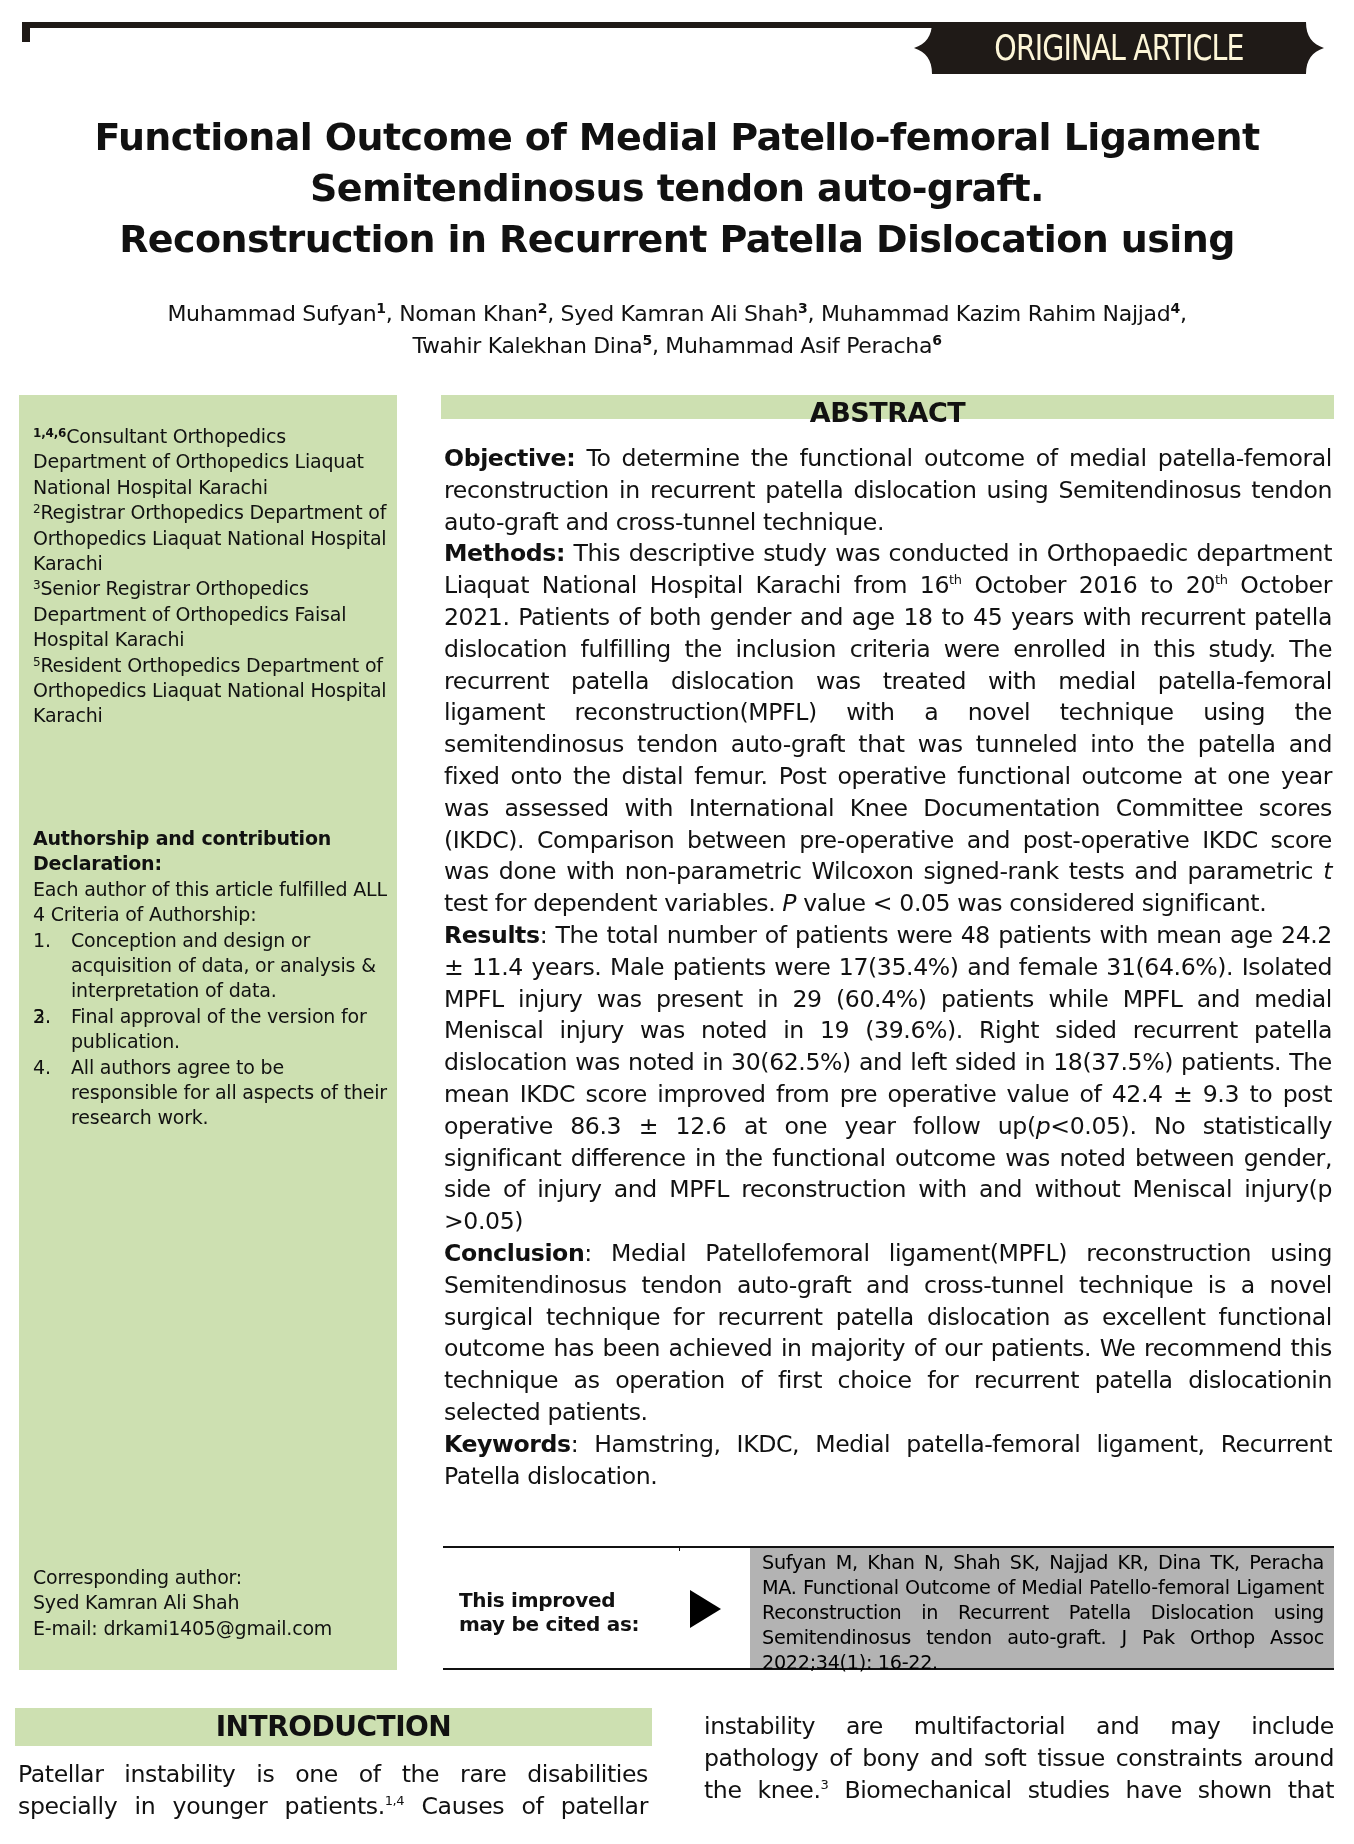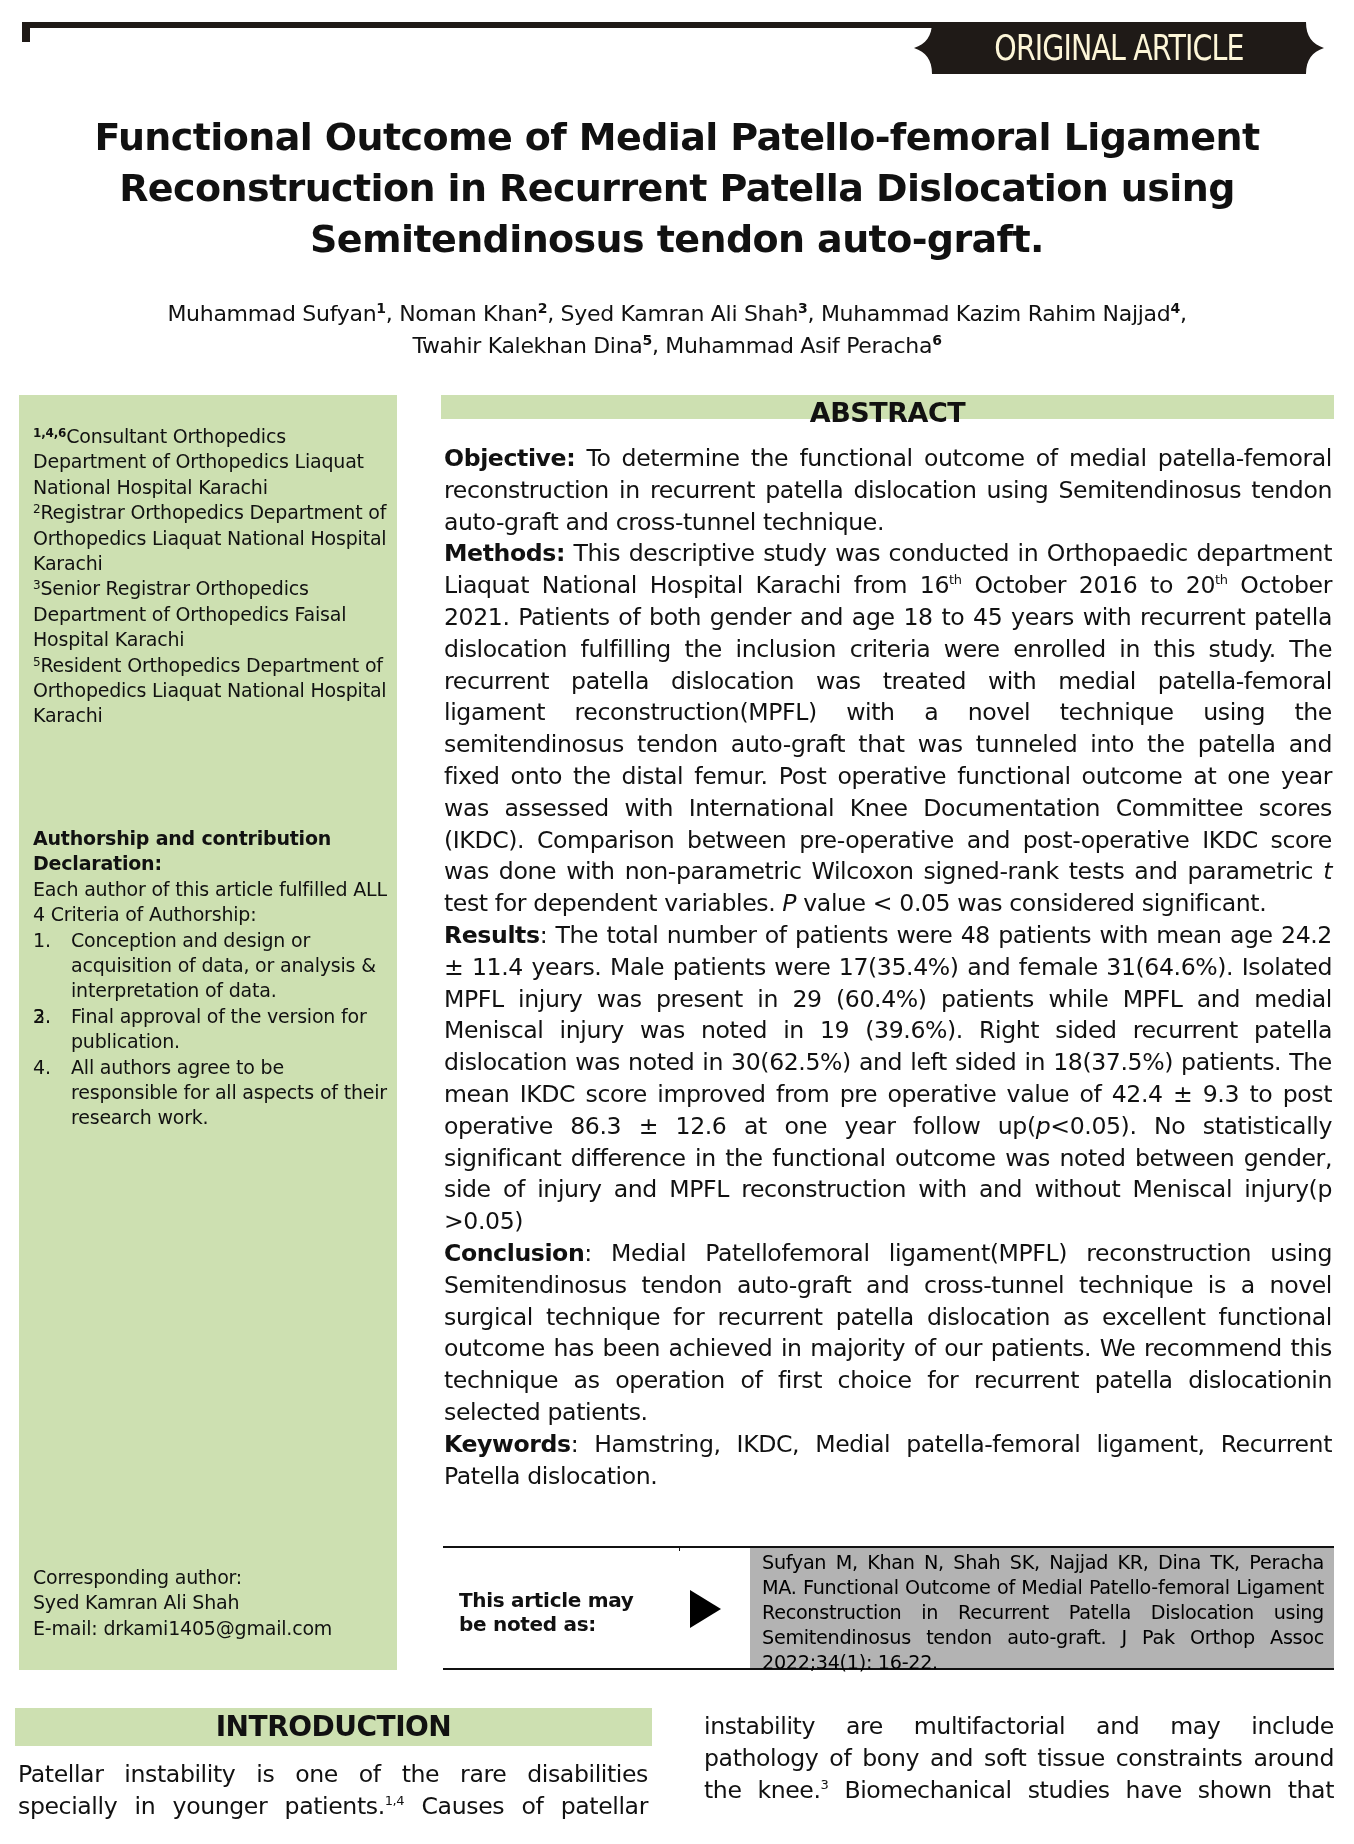--- a/index.html
+++ b/index.html
@@ -69,22 +69,22 @@
 <div class="top-bar-stub"></div>
 <div class="banner">
   <svg width="430" height="52" viewBox="0 0 430 52">
     <path d="M28 0 H402 C402 14 408 22 420 26 C408 30 402 38 402 52 H28 C28 38 22 30 10 26 C22 22 28 14 28 0 Z" fill="#1f1a17"></path>
   </svg>
   <div class="banner-text">ORIGINAL ARTICLE</div>
 </div>
 
 <div class="title">
   <div>Functional Outcome of Medial Patello-femoral Ligament</div>
+  <div>Semitendinosus tendon auto-graft.</div>
   <div>Reconstruction in Recurrent Patella Dislocation using</div>
-  <div>Semitendinosus tendon auto-graft.</div>
 </div>
 
 <div class="authors">
   <div>
     <span>Muhammad Sufyan</span><sup>1</sup><span>, </span><span>Noman Khan</span><sup>2</sup><span>, </span><span>Syed Kamran Ali Shah</span><sup>3</sup><span>, </span><span>Muhammad Kazim Rahim Najjad</span><sup>4</sup><span>,</span>
   </div>
   <div>
     <span>Twahir Kalekhan Dina</span><sup>5</sup><span>, </span><span>Muhammad Asif Peracha</span><sup>6</sup>
   </div>
 </div>
@@ -119,20 +119,20 @@
 <div class="abs-body">
   <p><b>Objective:</b><span> To determine the functional outcome of medial patella-femoral reconstruction in recurrent patella dislocation using Semitendinosus tendon auto-graft and cross-tunnel technique.</span></p>
   <p><b>Methods:</b><span> This descriptive study was conducted in Orthopaedic department Liaquat National Hospital Karachi from 16</span><sup>th</sup><span> October 2016 to 20</span><sup>th</sup><span> October 2021. Patients of both gender and age 18 to 45 years with recurrent patella dislocation fulfilling the inclusion criteria were enrolled in this study. The recurrent patella dislocation was treated with medial patella-femoral ligament reconstruction(MPFL) with a novel technique using the semitendinosus tendon auto-graft that was tunneled into the patella and fixed onto the distal femur. Post operative functional outcome at one year was assessed with International Knee Documentation Committee scores (IKDC). Comparison between pre-operative and post-operative IKDC score was done with non-parametric Wilcoxon signed-rank tests and parametric </span><i>t</i><span> test for dependent variables. </span><i>P</i><span> value &lt; 0.05 was considered significant.</span></p>
   <p><b>Results</b><span>: The total number of patients were 48 patients with mean age 24.2 ± 11.4 years. Male patients were 17(35.4%) and female 31(64.6%). Isolated MPFL injury was present in 29 (60.4%) patients while MPFL and medial Meniscal injury was noted in 19 (39.6%). Right sided recurrent patella dislocation was noted in 30(62.5%) and left sided in 18(37.5%) patients. The mean IKDC score improved from pre operative value of 42.4 ± 9.3 to post operative 86.3 ± 12.6 at one year follow up(</span><i>p</i><span>&lt;0.05). No statistically significant difference in the functional outcome was noted between gender, side of injury and MPFL reconstruction with and without Meniscal injury(p &gt;0.05)</span></p>
   <p><b>Conclusion</b><span>: Medial Patellofemoral ligament(MPFL) reconstruction using Semitendinosus tendon auto-graft and cross-tunnel technique is a novel surgical technique for recurrent patella dislocation as excellent functional outcome has been achieved in majority of our patients. We recommend this technique as operation of first choice for recurrent patella dislocationin selected patients.</span></p>
   <p><b>Keywords</b><span>: Hamstring, IKDC, Medial patella-femoral ligament, Recurrent Patella dislocation.</span></p>
 </div>
 
 <div class="cite">
   <div class="cite-divider"></div>
-  <div class="cite-label">This article may be noted as:</div>
+  <div class="cite-label">This improved may be cited as:</div>
   <div class="cite-arrow"></div>
   <div class="cite-text">Sufyan M, Khan N, Shah SK, Najjad KR, Dina TK, Peracha MA. Functional Outcome of Medial Patello-femoral Ligament Reconstruction in Recurrent Patella Dislocation using Semitendinosus tendon auto-graft. J Pak Orthop Assoc 2022;34(1): 16-22.</div>
 </div>
 
 <div class="intro-head">INTRODUCTION</div>
 <div class="intro-left justify-last"><span>Patellar instability is one of the rare disabilities specially in younger patients.</span><sup>1,4</sup><span> Causes of patellar</span></div>
 <div class="intro-right justify-last"><span>instability are multifactorial and may include pathology of bony and soft tissue constraints around the knee.</span><sup>3</sup><span> Biomechanical studies have shown that</span></div>
 
 </body></html>

